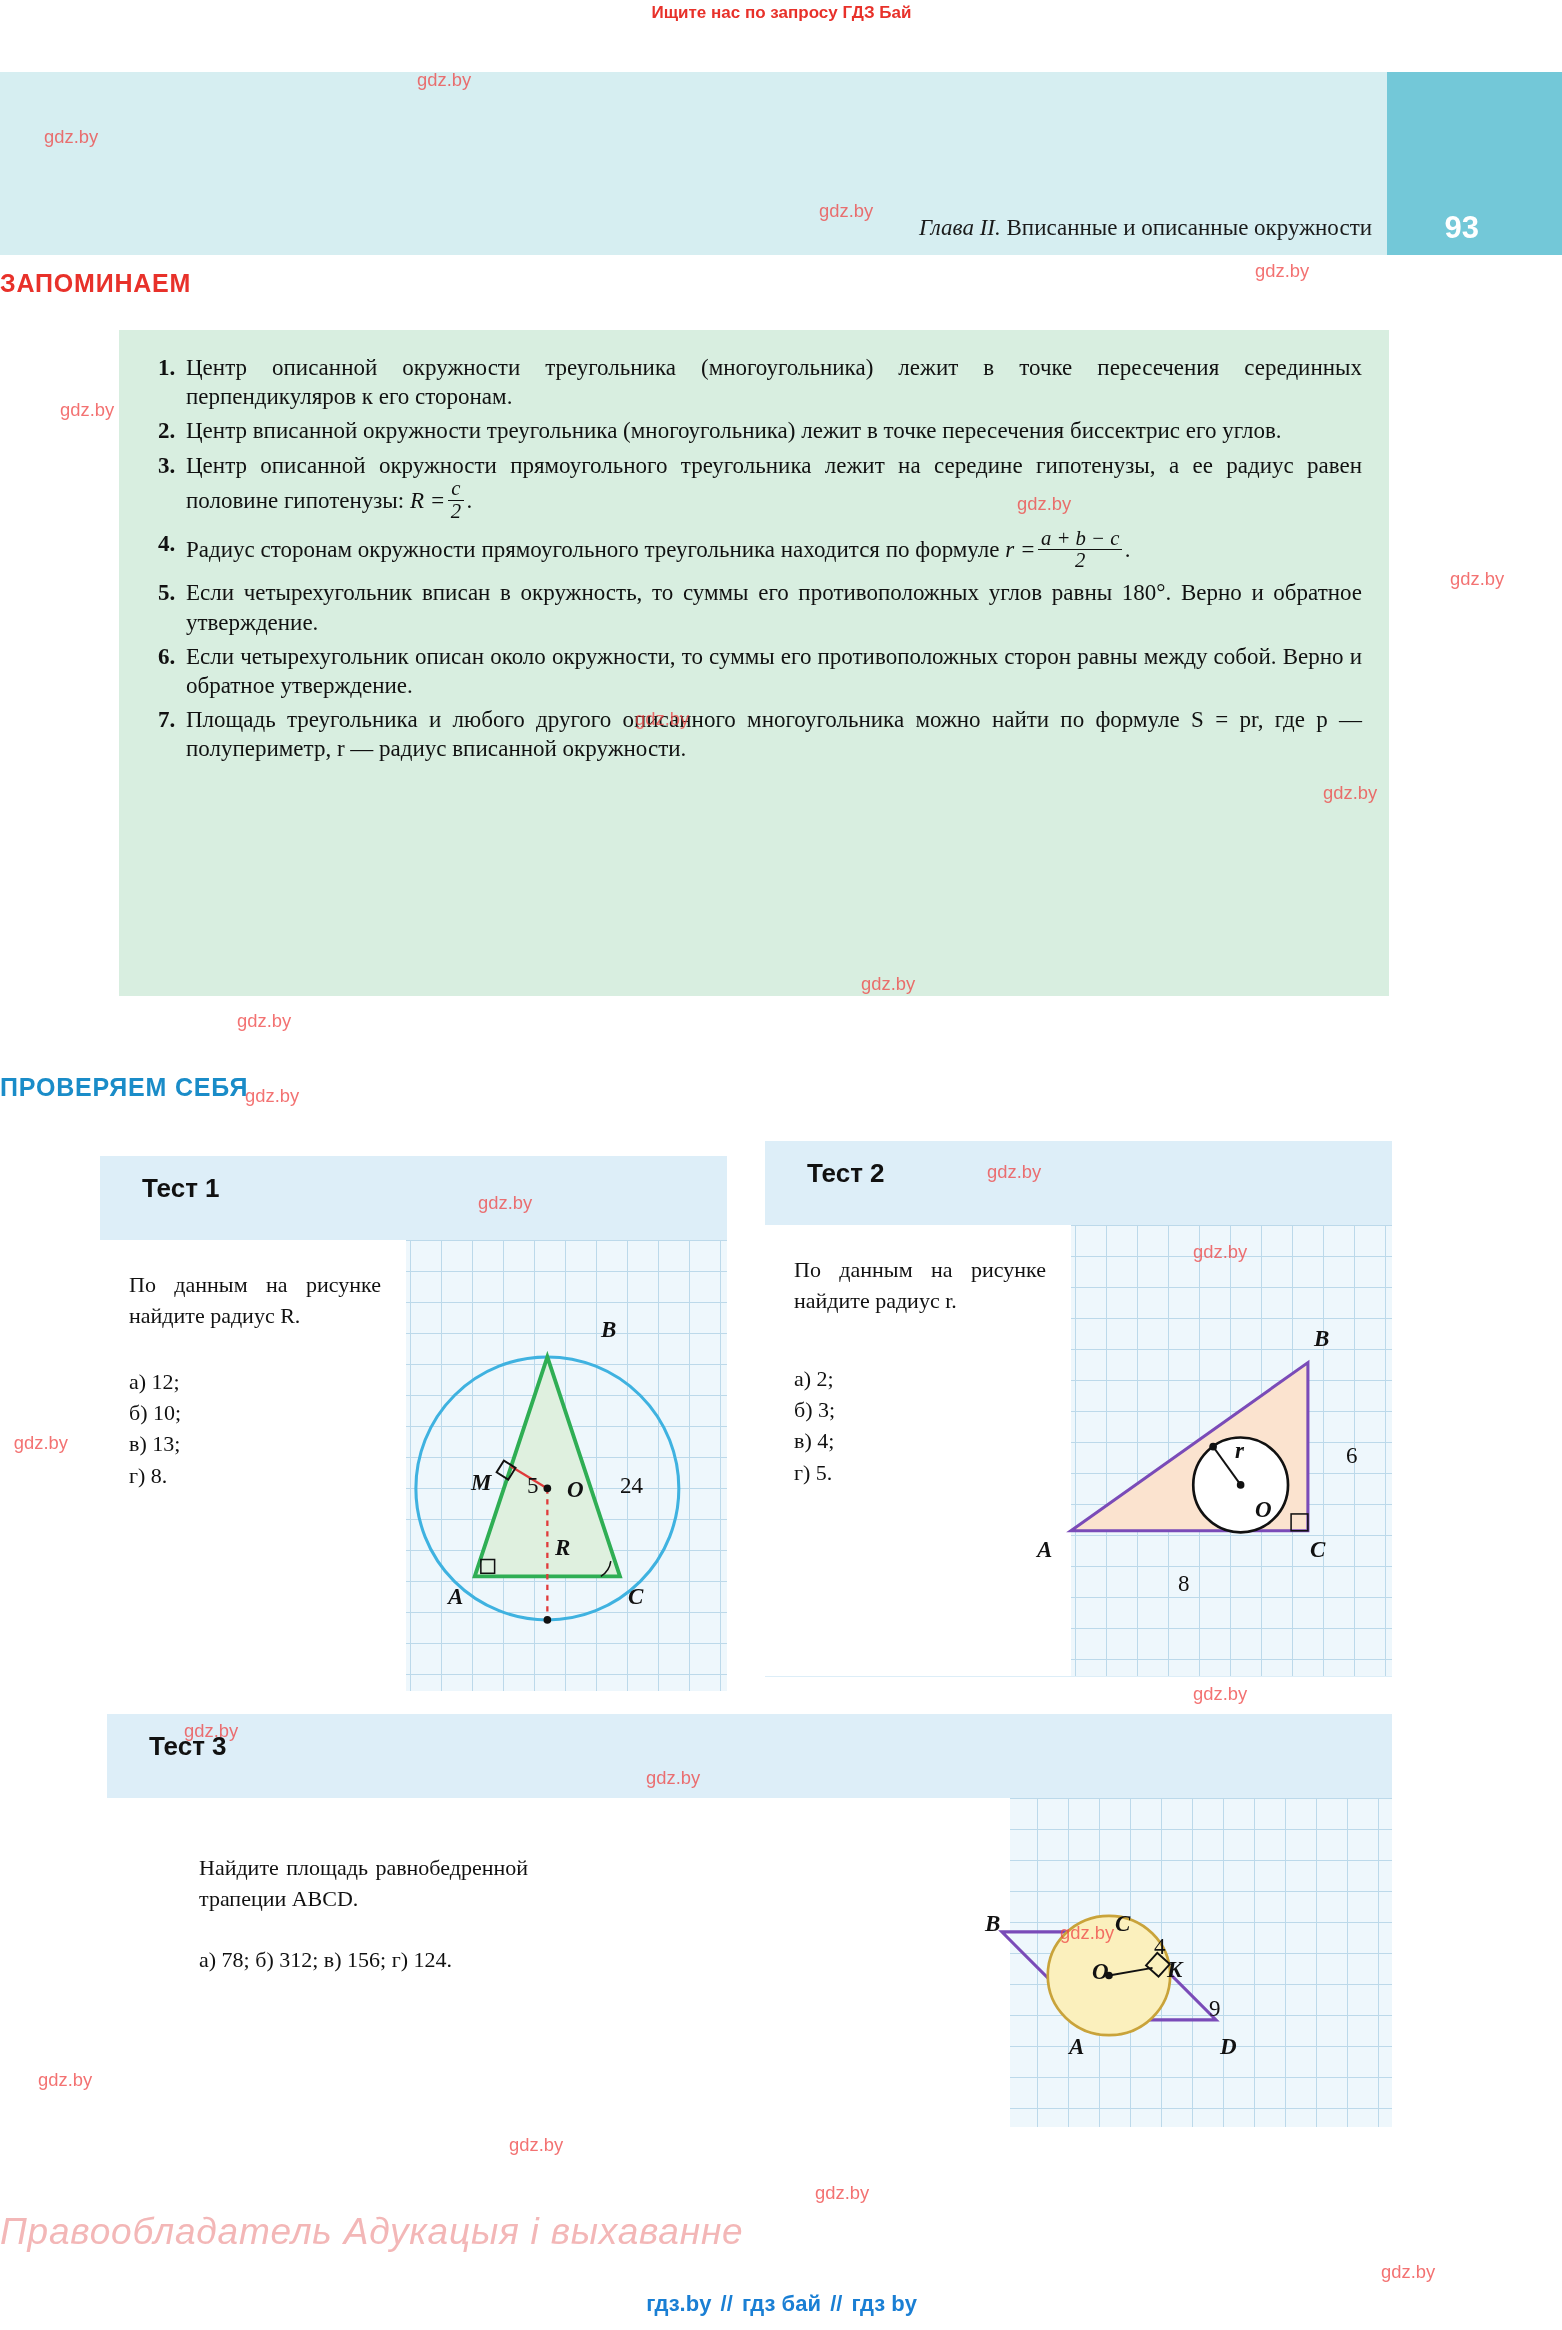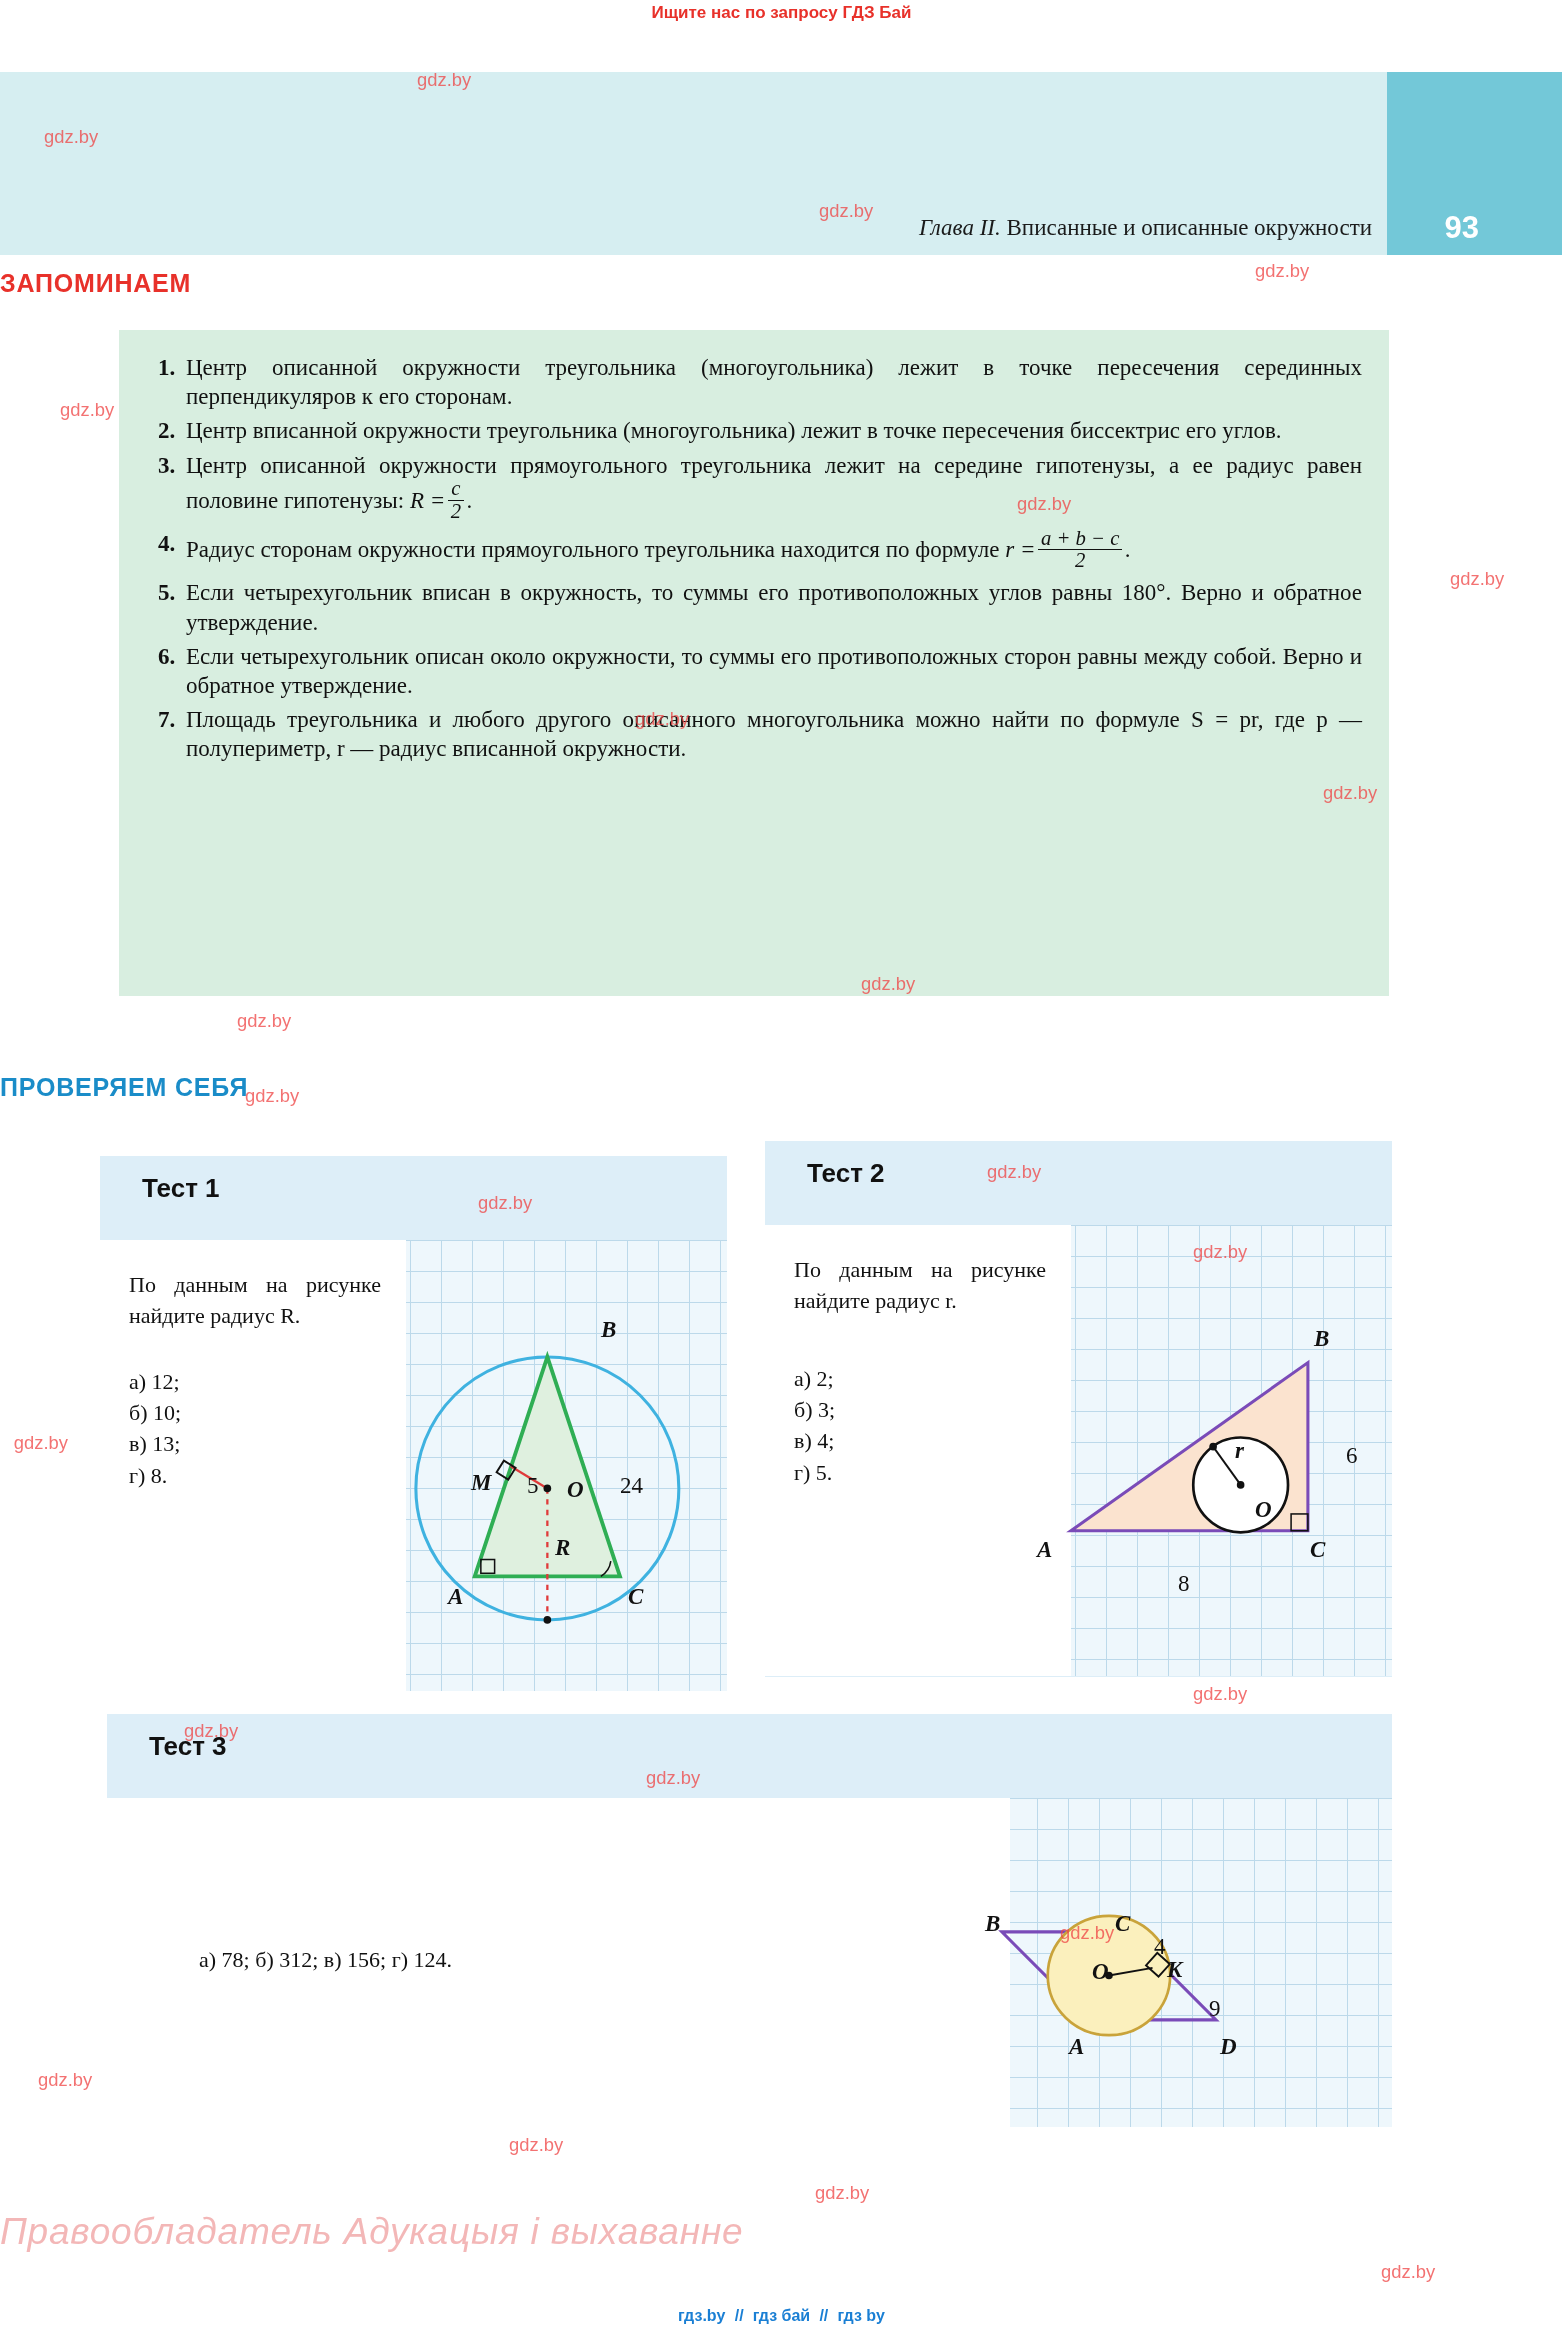--- a/index.html
+++ b/index.html
@@ -198,24 +198,23 @@
     color: #f3b7b7;
     letter-spacing: 0.8px;
   }
   .bottom-links {
     position: absolute;
     top: 2291px;
     left: 0;
     width: 1563px;
     text-align: center;
     font-family: "Liberation Sans", sans-serif;
-    font-size: 16px;
+    font-size: 22px;
     font-weight: bold;
     color: #1a7fd4;
-    margin-top: 16px;
   }
   .bottom-links span { margin: 0 4.6px; }
 
   .lbl {
     position: absolute;
     font-family: "Liberation Serif", serif;
     font-style: italic;
     font-weight: bold;
     font-size: 23px;
     color: #111;
@@ -351,20 +350,21 @@
   <div class="lbl" style="top:356px; left:490px;">O</div>
   <div class="lbl" style="top:297px; left:470px;">r</div>
   <div class="num-lbl" style="top:302px; left:581px;">6</div>
   <div class="num-lbl" style="top:430px; left:413px;">8</div>
 </div>
 
 <div class="test-card" style="top:1714px; left:107px; width:1285px; height:413px;">
   <div class="card-title">Тест 3</div>
   <div class="grid-area" style="top:84px; left:0; width:1285px; height:329px;"></div>
   <div class="white-panel" style="top:84px; left:0; width:903px; height:329px;"></div>
+  <div class="qtext" style="top:138px; left:92px; width:329px;">Найдите площадь равнобедренной трапеции ABCD.</div>
   <div class="answers" style="top:230px; left:92px;">
     <div>а) 78; б) 312; в) 156; г) 124.</div>
   </div>
 
   <svg style="position:absolute; top:84px; left:826px;" width="459" height="329" viewBox="0 0 600 430">
     <polygon points="205,290 90,175 255,175 370,290" fill="none" stroke="#7a4bb8" stroke-width="4"></polygon>
     <ellipse cx="230" cy="232" rx="80" ry="78" fill="#fbf0bd" stroke="#c9a33a" stroke-width="3.5"></ellipse>
     <line x1="230" y1="232" x2="287" y2="222" stroke="#111" stroke-width="2.5"></line>
     <circle cx="230" cy="232" r="5" fill="#111"></circle>
     <rect x="283" y="207" width="22" height="22" transform="rotate(42 294 218)" fill="none" stroke="#111" stroke-width="2.5"></rect>

